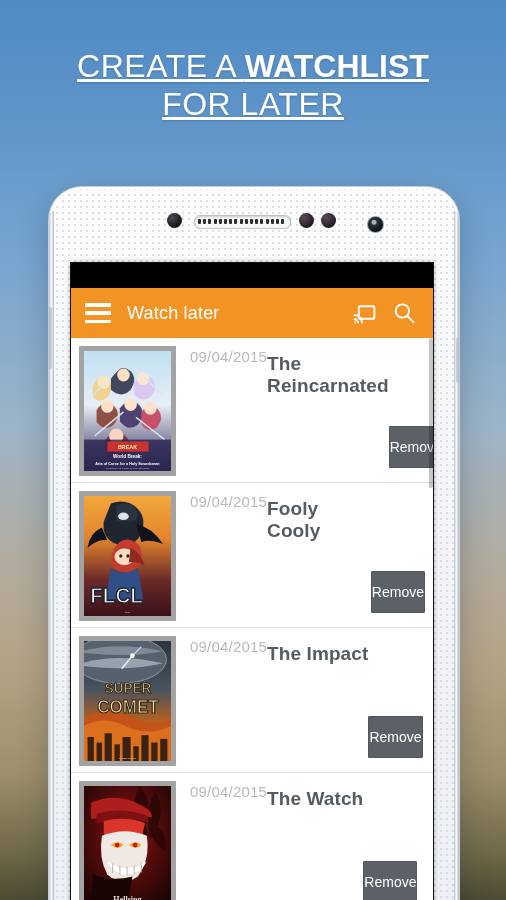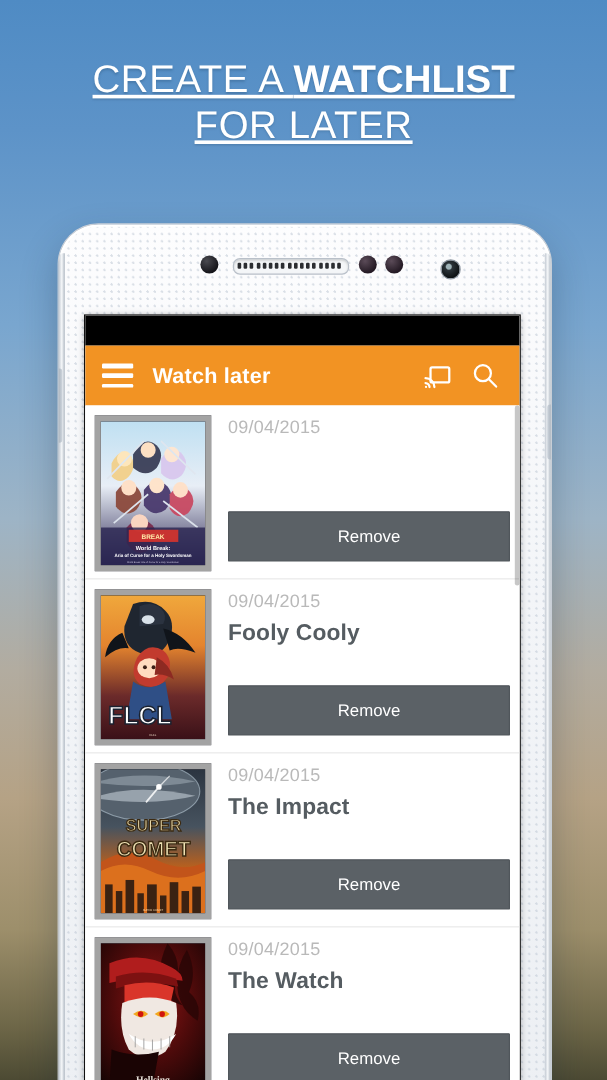--- a/index.html
+++ b/index.html
@@ -191,21 +191,21 @@
   }
   .hamburger span {
     display: block;
     height: 3.5px;
     background: #ffffff;
     border-radius: 1px;
   }
   .app-title {
     color: #ffffff;
     font-size: 18px;
-    font-weight: 700;
+    font-weight: 400;
     flex: 1;
     letter-spacing: 0.2px;
   }
   .bar-icon {
     width: 30px;
     height: 30px;
     margin-left: 10px;
     cursor: pointer;
     display: flex;
     align-items: center;
@@ -235,21 +235,21 @@
     overflow: hidden;
     position: relative;
     background: #2a2a33;
   }
   .thumb svg { display:block; width:100%; height:100%; }
   .item-body {
     flex: 1;
     padding-left: 14px;
     padding-right: 8px;
     display: flex;
-    flex-direction: column;
+    flex-direction: row;
   }
   .item-date {
     color: #b9b9b9;
     font-size: 15px;
     margin-top: 2px;
     letter-spacing: 0.2px;
   }
   .item-title {
     color: #555c61;
     font-size: 19px;
@@ -396,20 +396,21 @@
       <rect y="96" width="97" height="34" fill="#2a2450" opacity="0.82"></rect>
       <rect x="26" y="98" width="46" height="11" fill="#d8342c" opacity="0.9"></rect>
       <text x="48.5" y="106.5" font-size="6" fill="#ffe9a8" text-anchor="middle" font-family="sans-serif" font-weight="bold">BREAK</text>
       <text x="48.5" y="116" font-size="5.2" fill="#ffffff" text-anchor="middle" font-family="sans-serif" font-weight="bold">World Break:</text>
       <text x="48.5" y="123" font-size="4.2" fill="#ffffff" text-anchor="middle" font-family="sans-serif" font-weight="bold">Aria of Curse for a Holy Swordsman</text>
       <text x="48.5" y="128" font-size="2.2" fill="#c8c3de" text-anchor="middle" font-family="sans-serif">World Break: Aria of Curse for a Holy Swordsman</text>
     </svg>
             </div>
       <div class="item-body">
         <div class="item-date">09/04/2015</div>
+        <div class="item-title">The Reincarnated</div>
         <div class="remove-btn">Remove</div>
       </div>
           </div>
           <div class="list-item">
       <div class="thumb">
               <svg viewBox="0 0 97 130" preserveAspectRatio="none">
       <defs>
                   <linearGradient id="fg" x1="0" y1="0" x2="0" y2="1">
         <stop offset="0%" stop-color="#f0a83c"></stop>
                     <stop offset="35%" stop-color="#e4842e"></stop>

